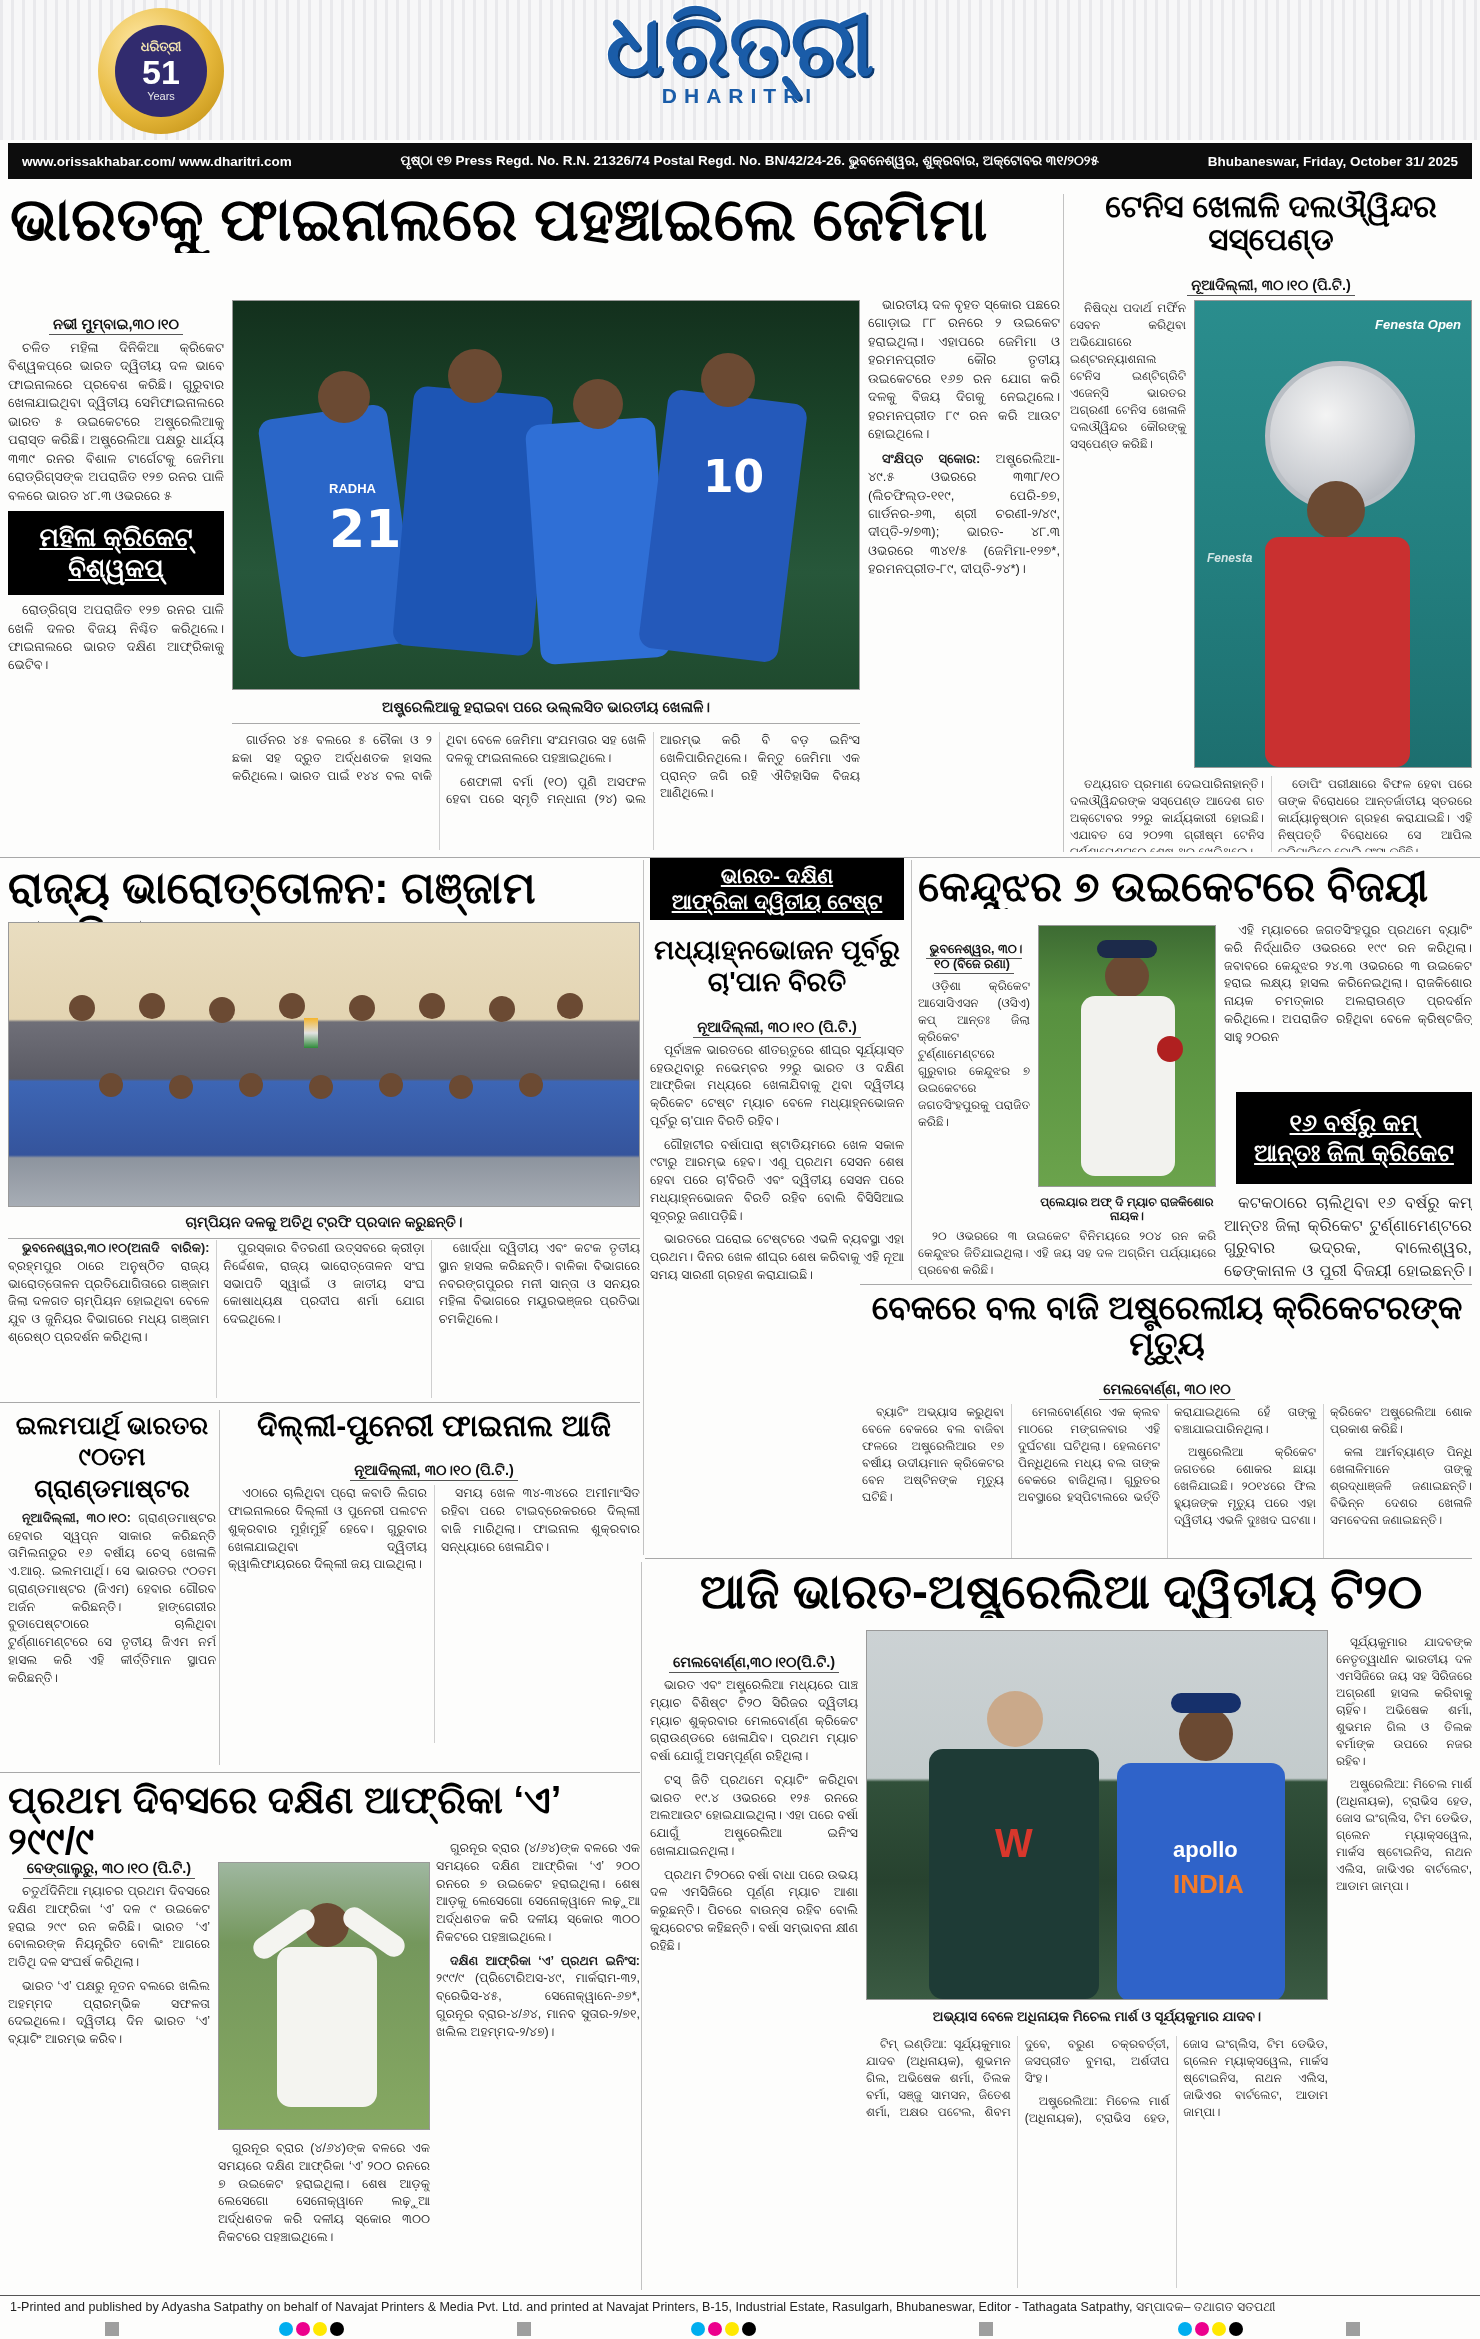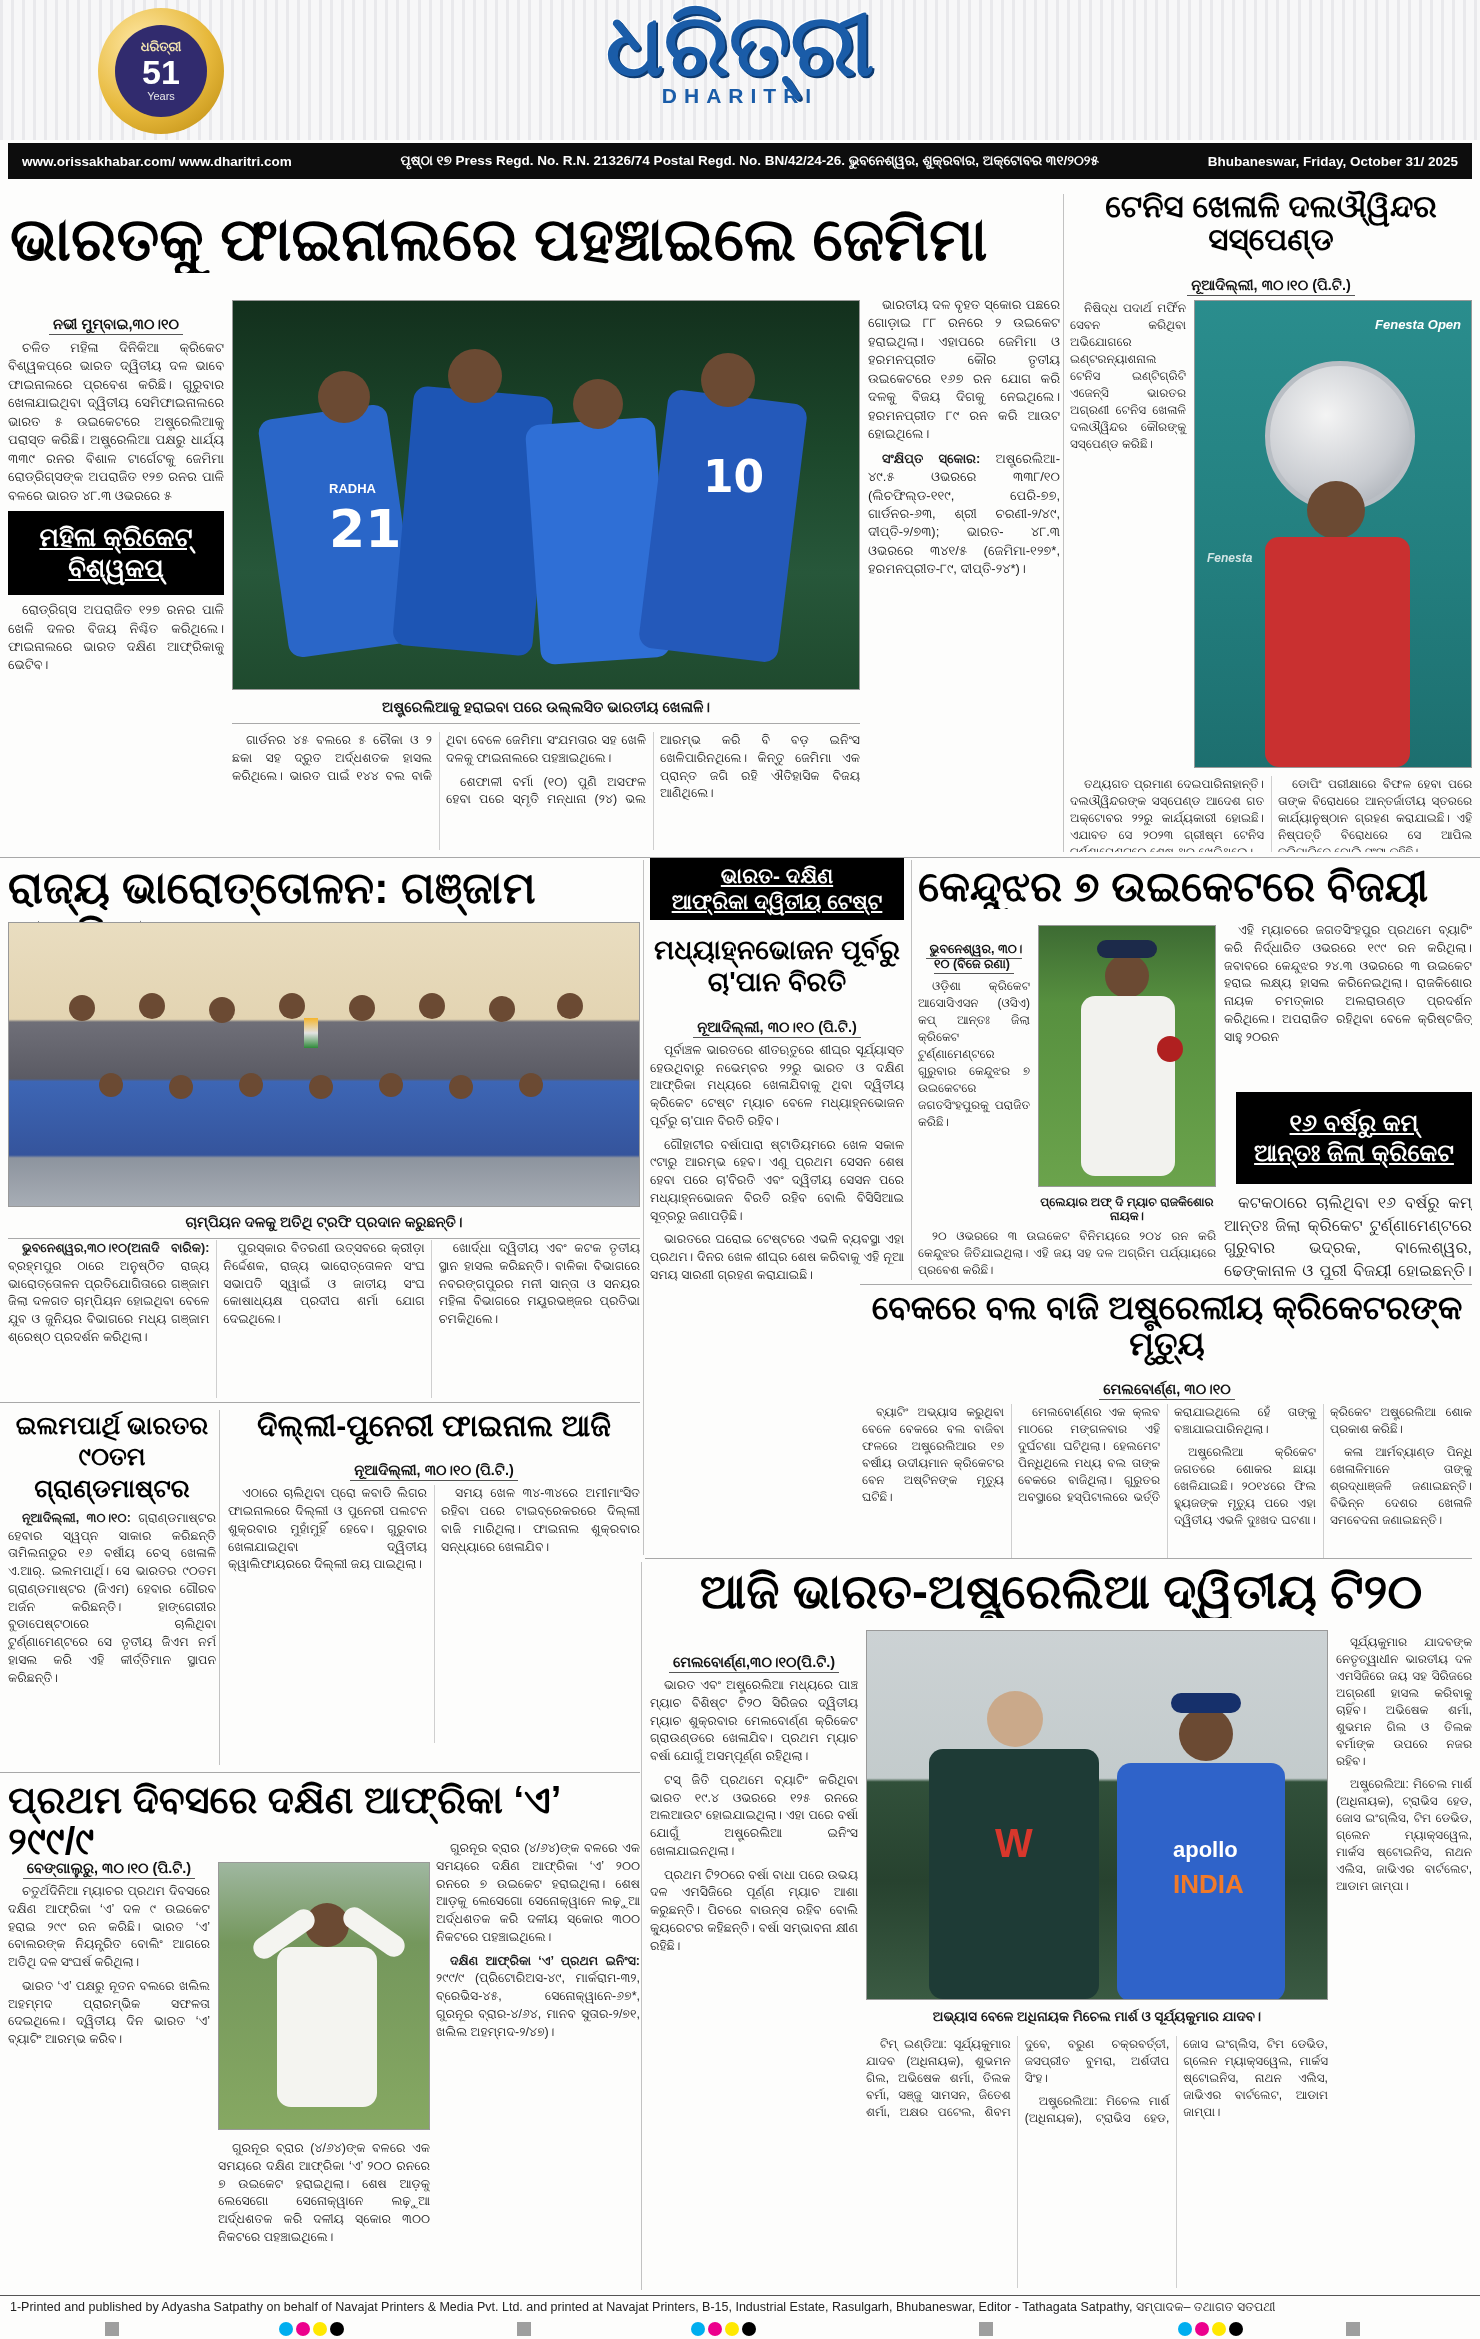--- a/index.html
+++ b/index.html
@@ -72,21 +72,21 @@
       </div>
     </div>
   </div>
 
   <div class="infobar">
     <span>www.orissakhabar.com/ www.dharitri.com</span>
     <span>ପୃଷ୍ଠା ୧୭  Press Regd. No. R.N. 21326/74 Postal Regd. No. BN/42/24-26.   ଭୁବନେଶ୍ୱର, ଶୁକ୍ରବାର, ଅକ୍ଟୋବର ୩୧/୨୦୨୫</span>
     <span>Bhubaneswar,  Friday, October 31/ 2025</span>
   </div>
 
-  <div class="abs headline" style="left:10px;top:208px;width:1050px;font-size:60px;">ଭାରତକୁ ଫାଇନାଲରେ ପହଞ୍ଚାଇଲେ ଜେମିମା</div>
+  <div class="abs headline" style="left:10px;top:188px;width:1050px;font-size:60px;">ଭାରତକୁ ଫାଇନାଲରେ ପହଞ୍ଚାଇଲେ ଜେମିମା</div>
 
   <div class="abs" style="left:8px;top:296px;width:216px;height:556px;">
     <div class="dateline"><span>ନଭୀ ମୁମ୍ବାଇ,୩୦।୧୦</span></div>
     <div class="body-text">
         <p>ଚଳିତ ମହିଳା ଦିନିକିଆ କ୍ରିକେଟ ବିଶ୍ୱକପ୍‌ରେ ଭାରତ ଦ୍ୱିତୀୟ ଦଳ ଭାବେ ଫାଇନାଲରେ ପ୍ରବେଶ କରିଛି। ଗୁରୁବାର ଖେଳାଯାଇଥିବା ଦ୍ୱିତୀୟ ସେମିଫାଇନାଲରେ ଭାରତ ୫ ଉଇକେଟରେ ଅଷ୍ଟ୍ରେଲିଆକୁ ପରାସ୍ତ କରିଛି। ଅଷ୍ଟ୍ରେଲିଆ ପକ୍ଷରୁ ଧାର୍ଯ୍ୟ ୩୩୯ ରନର ବିଶାଳ ଟାର୍ଗେଟକୁ ଜେମିମା ରୋଡ୍ରିଗ୍ସଙ୍କ ଅପରାଜିତ ୧୨୭ ରନର ପାଳି ବଳରେ ଭାରତ ୪୮.୩ ଓଭରରେ ୫</p>
       </div>
     <div class="black-box" style="width:216px;height:84px;font-size:26px;line-height:1.2;margin:6px 0;">
       <span>ମହିଳା କ୍ରିକେଟ୍</span>
       <span>ବିଶ୍ୱକପ୍</span>
     </div>

